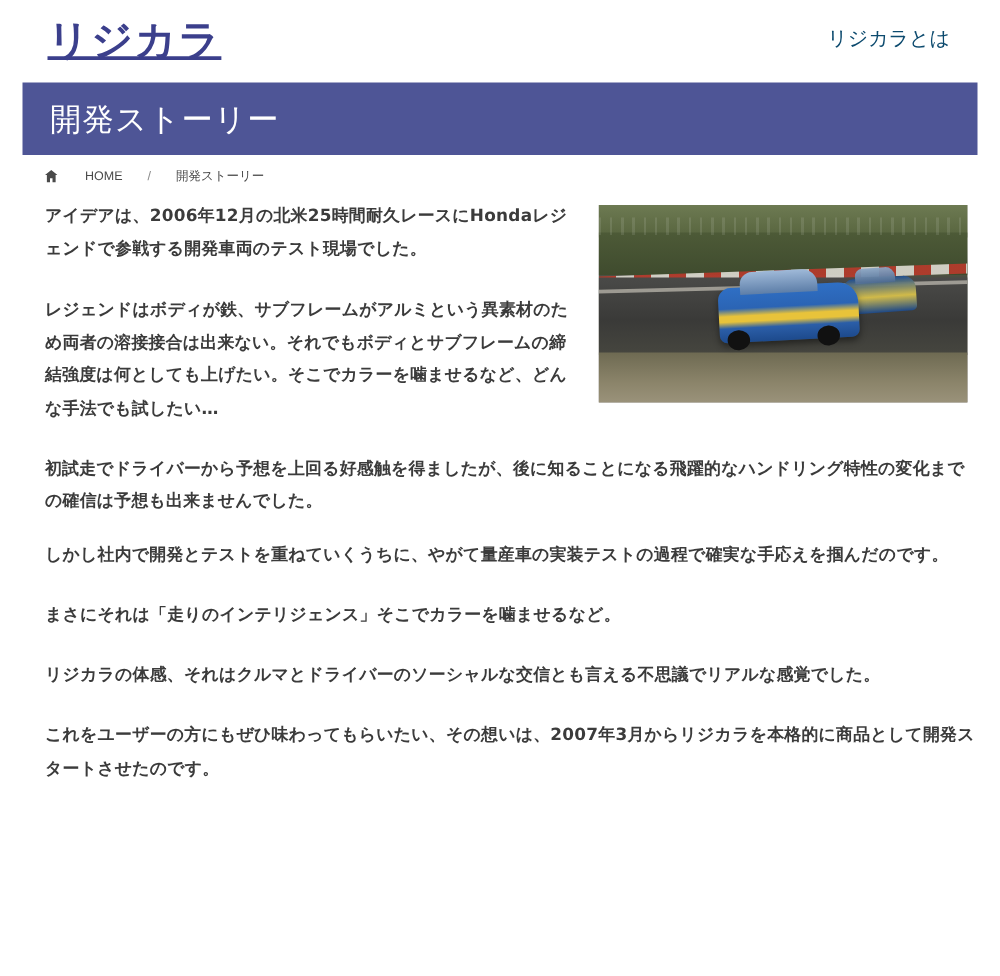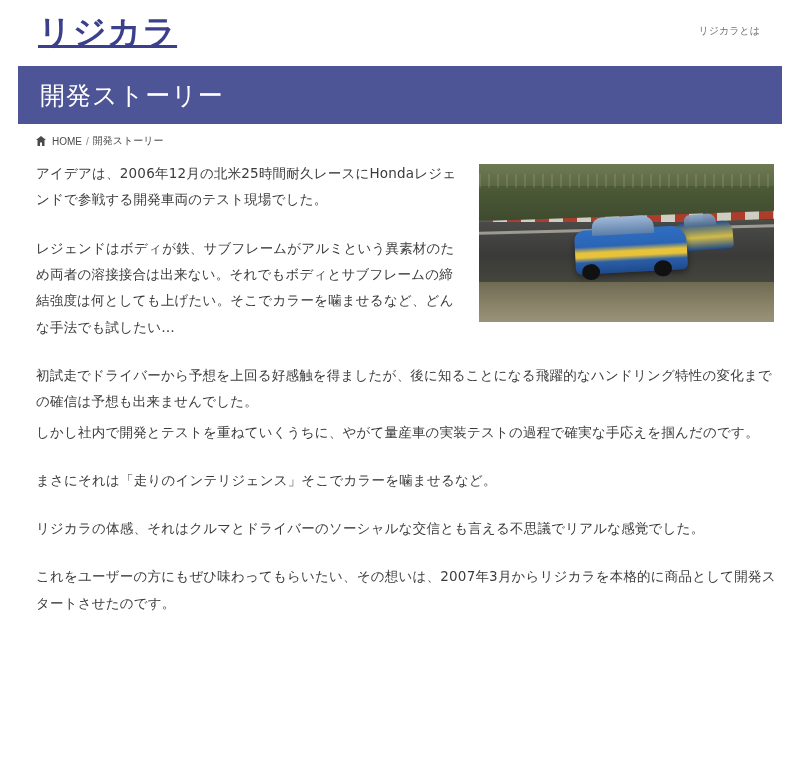--- a/index.html
+++ b/index.html
@@ -31,22 +31,22 @@
     color: #3b3f8c;
     letter-spacing: 1px;
     line-height: 1;
     font-family: "DejaVu Sans", sans-serif;
   }
   .header-nav {
     display: flex;
     align-items: center;
   }
   .header-nav-item {
-    font-size: 10px;
-    color: #737373;
+    font-size: 16px;
+    color: #0c4a6e;
     text-decoration: none;
     padding: 4px 6px;
   }
 
   
   .title-band {
     margin: 4px 18px 0 18px;
     background: #4e5596;
     height: 58px;
     display: flex;
@@ -62,21 +62,21 @@
     font-family: "DejaVu Sans", sans-serif;
   }
 
   
   .breadcrumb {
     margin: 8px 18px 0 36px;
     font-size: 10px;
     color: #4a4a4a;
     display: flex;
     align-items: center;
-    gap: 4px;
+    gap: 20px;
     height: 18px;
   }
   .breadcrumb .home-icon {
     display: inline-block;
     width: 10px;
     height: 10px;
     position: relative;
     margin-right: 2px;
   }
   .breadcrumb .home-icon svg { display: block; }
@@ -172,22 +172,23 @@
     background: repeating-linear-gradient(90deg, rgba(255,255,255,.10) 0 2px, transparent 2px 9px);
   }
 
   .body-copy p {
     margin: 0 0 22px 0;
     font-size: 13.5px;
     line-height: 1.95;
     color: #3b3b3b;
     font-family: "DejaVu Sans", sans-serif;
     letter-spacing: .2px;
-  }
-  .body-copy p.tight { margin-bottom: 4px; }
+    font-weight: bold;
+  }
+  .body-copy p.tight { margin-bottom: 16px; }
   .clear { clear: both; }
 </style>
 </head>
 <body>
 
 <div class="site-header">
   <a class="logo" href="#">リジカラ</a>
   <div class="header-nav">
     <a class="header-nav-item" href="#">リジカラとは</a>
   </div>

